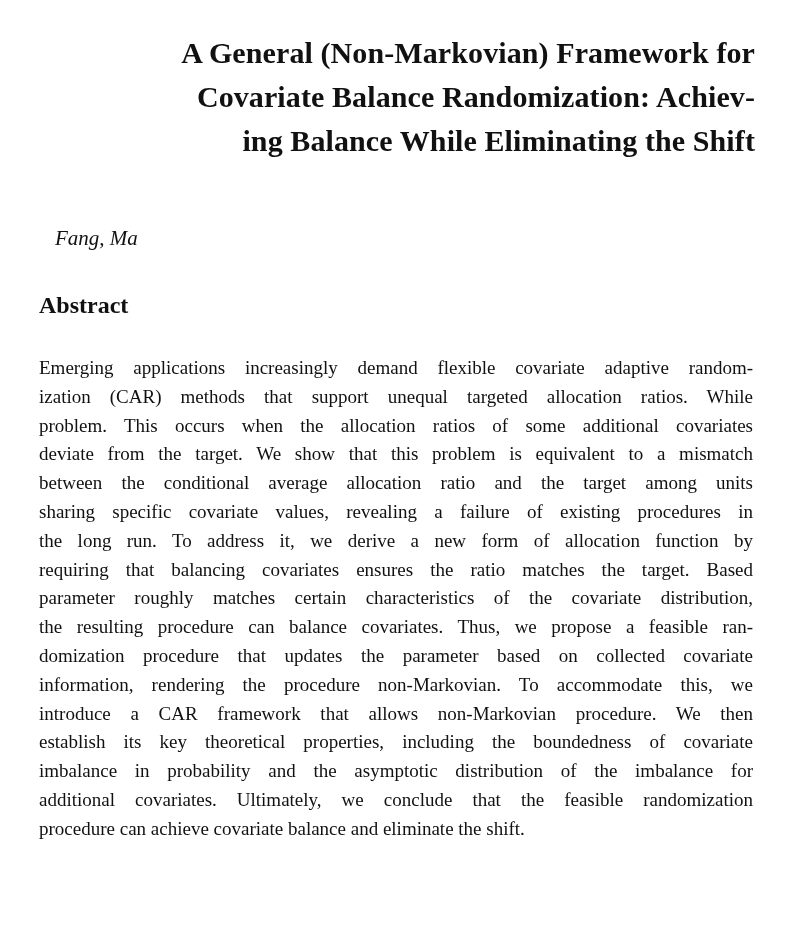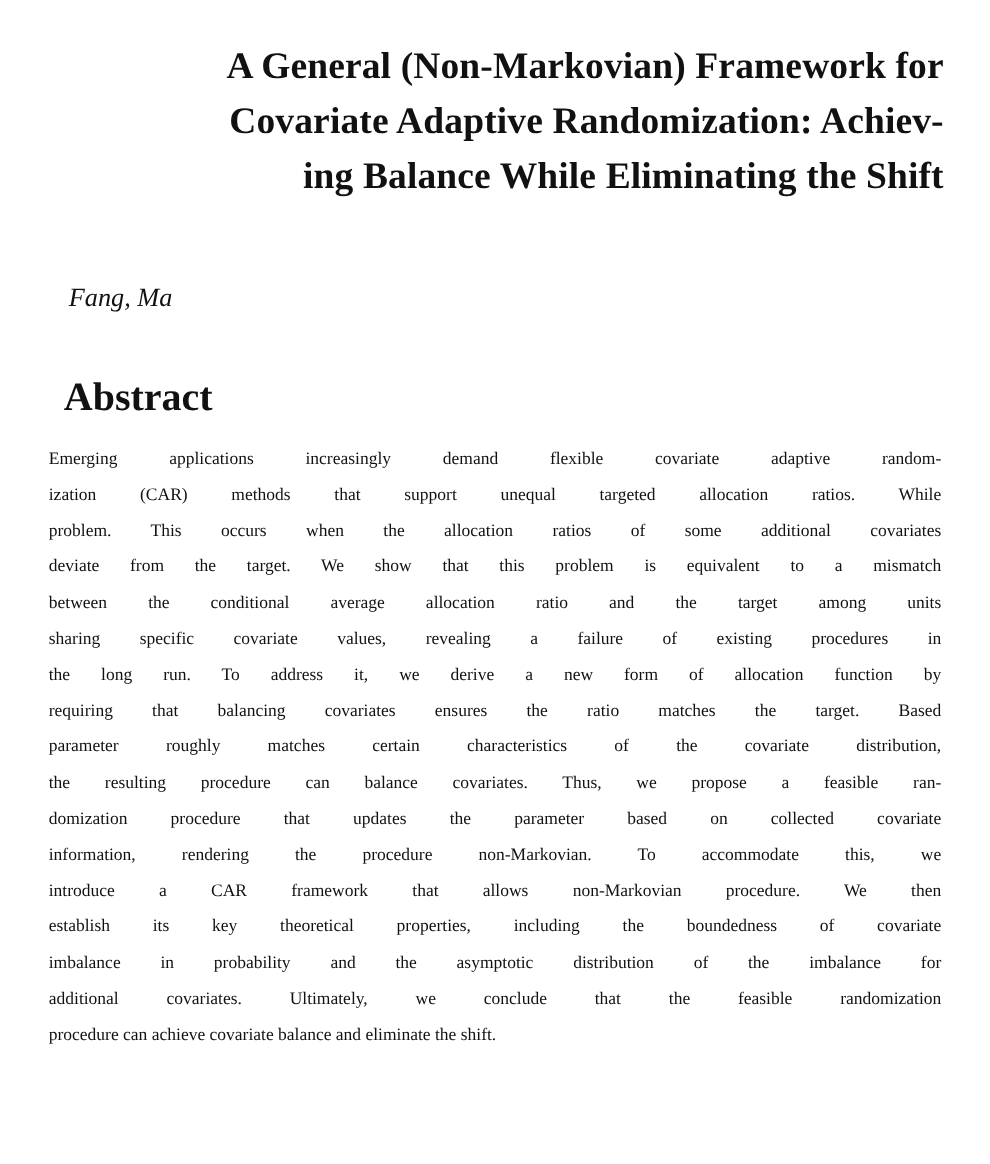--- a/index.html
+++ b/index.html
@@ -18,41 +18,41 @@
       text-align: right;
     }
     .title .tline { display: block; white-space: nowrap; }
     .authors {
       position: absolute; left: 0; top: 209px;
       font-style: italic; font-size: 21px; line-height: 26px;
       margin: 16px;
     }
     .abstract-heading {
       position: absolute; left: 0; top: 290px;
-      font-size: 32px; font-weight: bold; line-height: 30px;
-      margin: 12px;
+      font-size: 24px; font-weight: bold; line-height: 30px;
+      margin: 0;
     }
     .abstract-body {
       position: absolute; left: 0; top: 354px; width: 714px;
-      font-size: 14px; line-height: 28.8px;
+      font-size: 19px; line-height: 28.8px;
       margin: 0;
     }
     .abstract-body .aline {
       display: block; text-align: justify; text-align-last: justify;
       white-space: nowrap; height: 28.8px; overflow: visible;
     }
     .abstract-body .aline.last { text-align-last: left; font-family: Liberation Serif, serif; }
   </style>
 </head>
 <body>
 
 <div class="page">
   <h1 class="title">
     <span class="tline">A General (Non-Markovian) Framework for</span>
-    <span class="tline">Covariate Adaptive Randomization: Achiev-</span>
+    <span class="tline">Covariate Balance Randomization: Achiev-</span>
     <span class="tline">ing Balance While Eliminating the Shift</span>
   </h1>
 
   <p class="authors">Fang, Ma</p>
 
   <h2 class="abstract-heading">Abstract</h2>
 
   <div class="abstract-body">
     <span class="aline">Emerging applications increasingly demand flexible covariate adaptive random-</span>
     <span class="aline">ization (CAR) methods that support unequal targeted allocation ratios. While</span>

